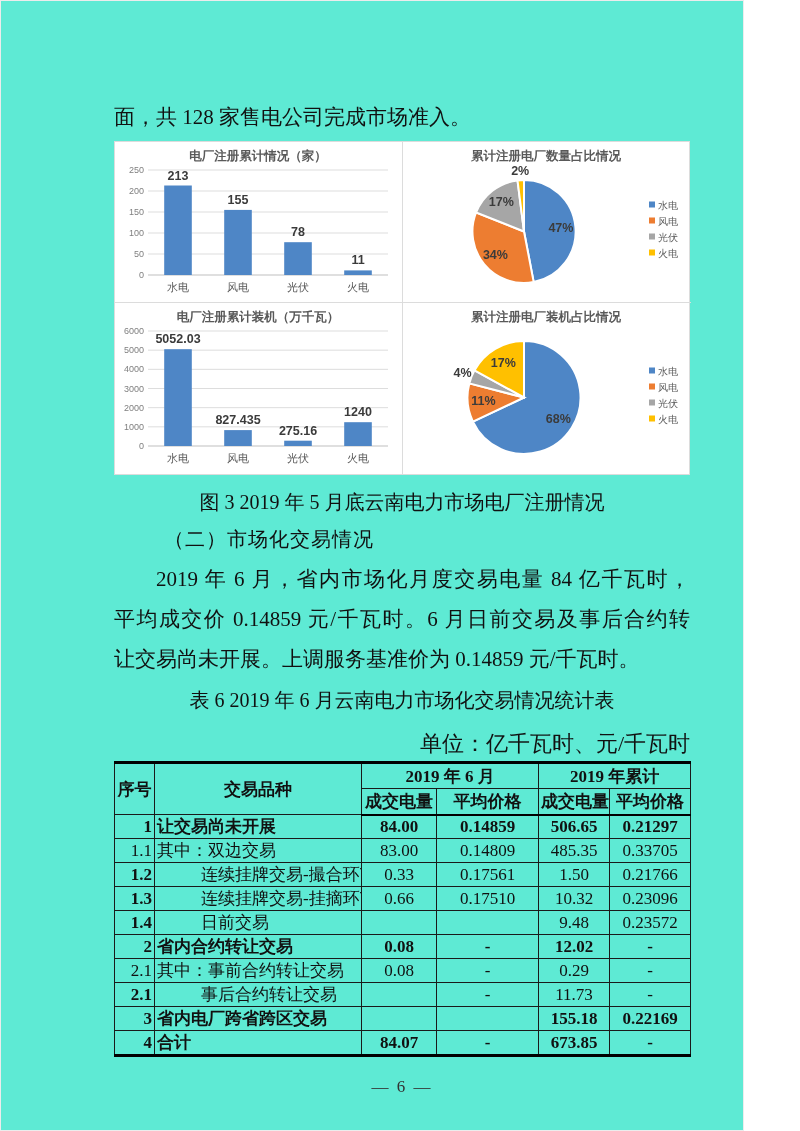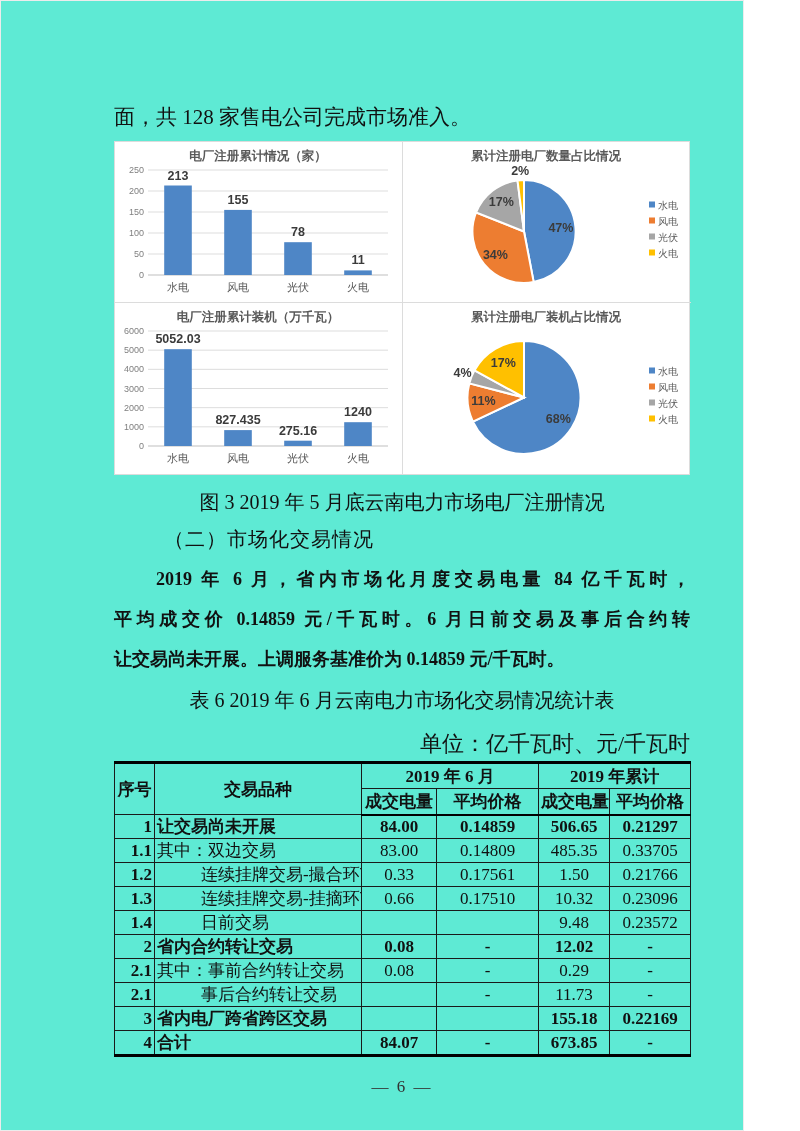--- a/index.html
+++ b/index.html
@@ -42,21 +42,21 @@
   .fig-caption{
     margin:14px 0 0 0;text-align:center;
     font-size:20px;color:#111;
   }
   .section-heading{
     margin:10px 0 0 0;padding-left:50px;
     font-family:"Liberation Sans","DejaVu Sans",sans-serif;
     font-weight:normal;font-size:20px;color:#111;
     letter-spacing:1px;
   }
-  .body-text{margin-top:6px;font-size:18px;color:#111;font-weight:bold;}
+  .body-text{margin-top:6px;font-size:21px;color:#111;}
   .body-line{
     line-height:40px;
     text-align:justify;text-align-last:justify;
   }
   .body-line.first{text-indent:42px;}
   .body-line.last{text-align-last:left;}
   .table-caption{
     margin:8px 0 8px 0;text-align:center;
     font-size:20px;color:#111;
   }
@@ -73,21 +73,21 @@
   table.trade th,table.trade td{
     border:1px solid #1a1a1a;
     padding:0 2px;box-sizing:border-box;
     font-size:17px;color:#111;
     overflow:hidden;white-space:nowrap;
   }
   table.trade thead th{font-weight:bold;text-align:center;height:26px;}
   table.trade thead tr:last-child th{border-bottom:2.5px solid #000;}
   table.trade tbody td{height:23px;}
   td.seq{text-align:right;padding-right:3px;font-weight:bold;}
-  td.seq.rg{font-weight:bold;}
+  td.seq.rg{font-weight:normal;}
   td.name{text-align:left;padding-left:2px;}
   td.name.ind{padding-left:46px;}
   td.num{text-align:center;}
   .b{font-weight:bold;}
   .page-number{
     margin-top:20px;text-align:center;
     font-size:17px;color:#333;letter-spacing:2px;
   }
 </style>
 </head>

